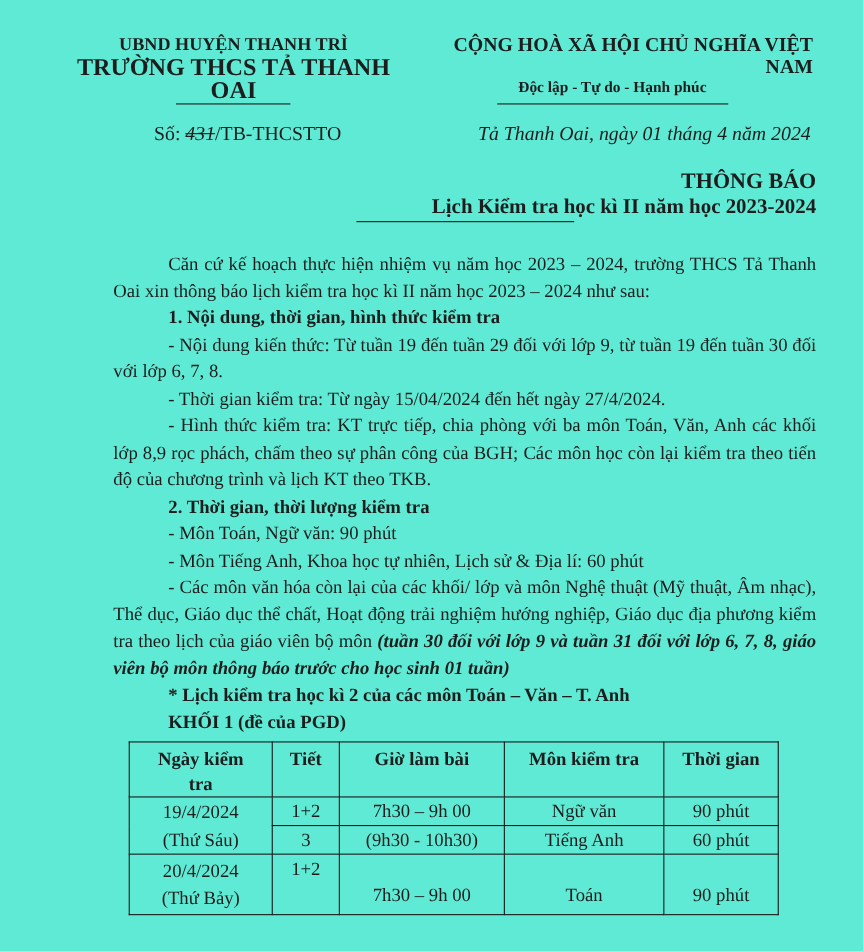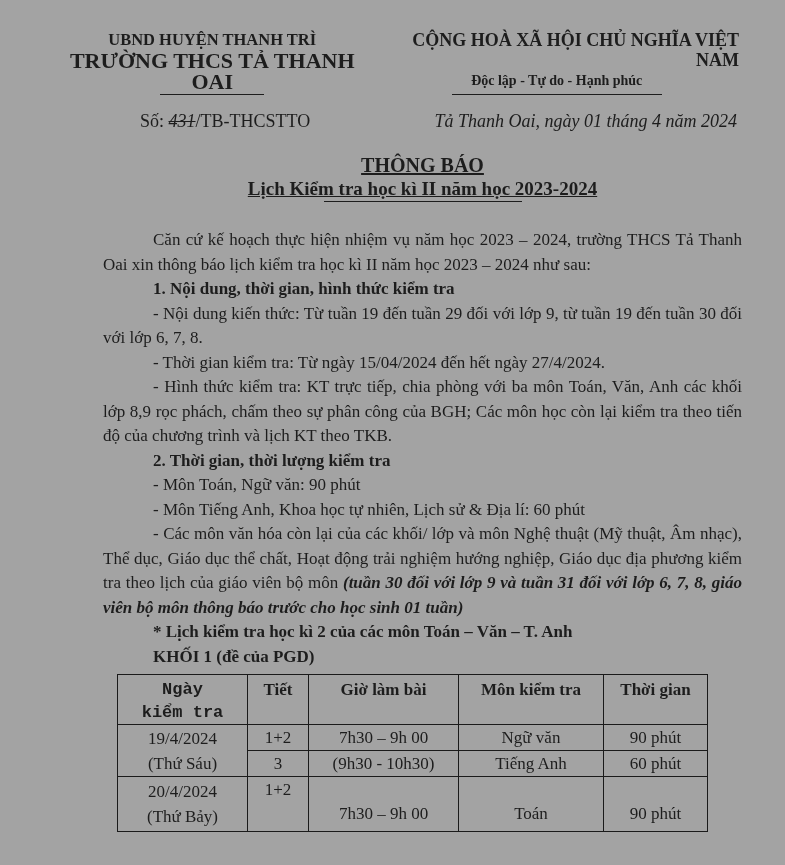--- a/index.html
+++ b/index.html
@@ -1,20 +1,20 @@
 <!DOCTYPE html>
 <html><head>
 <meta charset="utf-8">
 <style>
   html,body { margin:0; padding:0; background:#e8e8e8; }
   .page {
     position: relative;
     width: 785px; height: 865px;
     margin: 0 auto;
-    background: #a3a3a3;
+    background: #5eead4;
     color: #1d1d1d;
     font-family: "Liberation Serif", "DejaVu Serif", serif;
     overflow: hidden;
   }
   
   .header-row { display: flex; padding-top: 30px; }
   .header-left  { width: 340px; margin-left: 50px; text-align: center; }
   .header-right { width: 382px; margin-left: auto; margin-right: 46px; text-align: center; }
   .hl1 { font-size: 16.5px; font-weight: bold; line-height: 20px; }
   .hl2 { font-size: 22px; font-weight: bold; line-height: 21px; }
@@ -23,38 +23,38 @@
   .rule { border: 0; border-top: 1.6px solid #1d1d1d; margin: 2px auto 0; }
   .rule-left  { width: 104px; }
   .rule-right { width: 210px; }
   
   .meta-row { display: flex; justify-content: space-between;
               margin: 16px 48px 0 140px; font-size: 18px; }
   .doc-number { white-space: pre; }
   .struck { font-style: italic; text-decoration: line-through; margin-top: 16px; }
   .place-date { font-style: italic; }
   
-  .title-block { margin: 22px 43px 0 103px; text-align: center; text-decoration: underline; }
+  .title-block { margin: 22px 43px 0 103px; text-align: right; }
   .title-1 { font-size: 20px; font-weight: bold; line-height: 22px; }
   .title-2 { font-size: 19px; font-weight: bold; line-height: 23px; margin-top: 1px; }
   .rule-title { width: 198px; margin-top: 1px; }
   
   .body-block { margin: 26px 33px 0 103px; width: 639px;
                 font-size: 17px; line-height: 24.5px; text-align: justify; }
   .body-block p { margin: 0; text-indent: 50px; }
   .bold { font-weight: bold; }
   .bold-italic { font-weight: bold; font-style: italic; }
   
   table.schedule { border-collapse: collapse; margin: 5px 0 0 117px;
                    font-size: 17px; table-layout: fixed; }
   .schedule th, .schedule td { border: 1.6px solid #1a1a1a; text-align: center;
                                padding: 0; overflow: hidden; }
   .schedule th { font-weight: bold; vertical-align: top; padding-top: 3px;
                  height: 45px; line-height: 23px; }
-  .th-wrap { display: inline-block; max-width: 82px; font-family: Liberation Mono, monospace; }
+  .th-wrap { display: inline-block; max-width: 82px; }
   tr.sub-row td { height: 25px; line-height: 25px; }
   td.date-cell { line-height: 26px; vertical-align: middle; }
   tr.last-row td { height: 47px; }
   td.cell-top    { vertical-align: top; padding-top: 1px; line-height: 24px; }
   td.cell-bottom { vertical-align: bottom; padding-bottom: 7px; line-height: 20px; }
   td.date-cell-last { vertical-align: middle; line-height: 25px; }
 </style>
 </head>
 <body>
 

